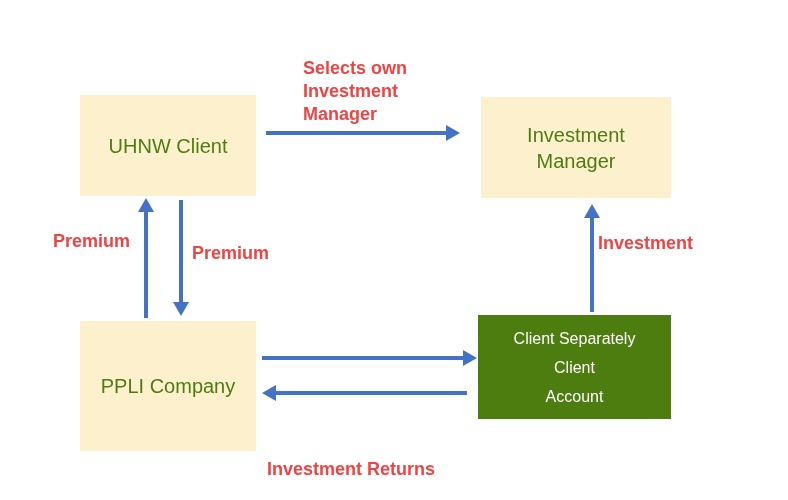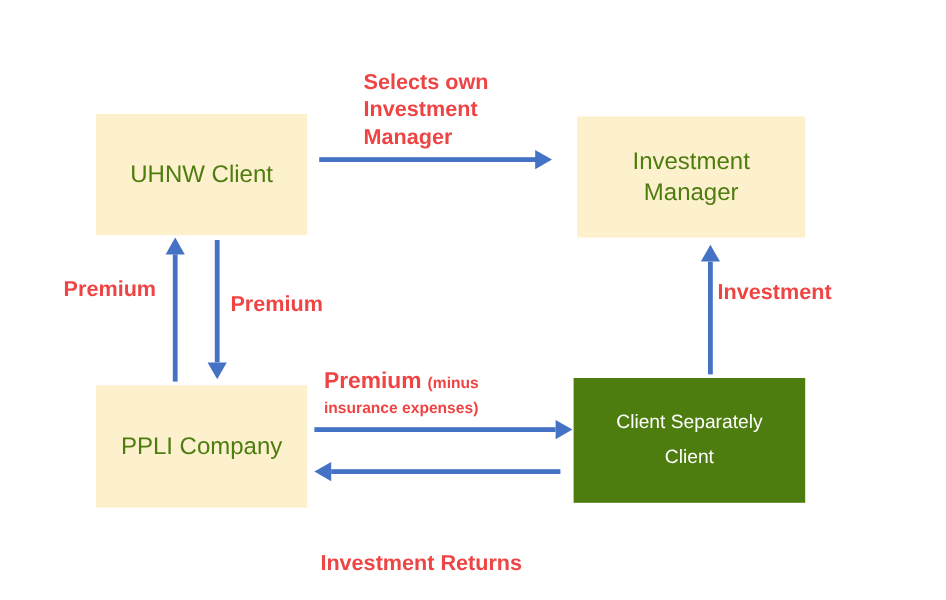--- a/index.html
+++ b/index.html
@@ -58,27 +58,28 @@
 
   <div class="node" style="left:80px; top:95px; width:176px; height:101px;">
     <div>UHNW Client</div>
   </div>
 
   <div class="node" style="left:481px; top:97px; width:190px; height:101px;">
     <div>Investment</div>
     <div>Manager</div>
   </div>
 
-  <div class="node" style="left:80px; top:321px; width:176px; height:102px;">
+  <div class="node" style="left:80px; top:321px; width:176px; height:130px;">
     <div>PPLI Company</div>
   </div>
 
   <div class="node dark" style="left:478px; top:315px; width:193px; height:104px;">
     <div>Client Separately</div>
     <div>Client</div>
+    <div>Account</div>
   </div>
 
   <div class="aline" style="left:266px; top:131px; width:181px; height:4px;"></div>
   <div class="ahead right" style="left:446px; top:125px;"></div>
   <div class="flow-label" style="left:303px; top:57px;">
     <div>Selects own</div>
     <div>Investment</div>
     <div>Manager</div>
   </div>
 
@@ -87,24 +88,20 @@
   <div class="flow-label tight" style="left:53px; top:228px;">
     <div>Premium</div>
   </div>
 
   <div class="aline" style="left:179px; top:200px; width:4px; height:102px;"></div>
   <div class="ahead down" style="left:173px; top:302px;"></div>
   <div class="flow-label" style="left:192px; top:242px;">Premium</div>
 
   <div class="aline" style="left:262px; top:356px; width:201px; height:4px;"></div>
   <div class="ahead right" style="left:463px; top:350px;"></div>
-  <div class="flow-label" style="left:270px; top:305px; line-height:24px;">
-    <div><span class="pnl-big">Premium</span> <span class="pnl-small">(minus</span></div>
-    <div class="pnl-small" style="line-height:17px;">insurance expenses)</div>
-  </div>
 
   <div class="ahead left" style="left:262px; top:385px;"></div>
   <div class="aline" style="left:276px; top:391px; width:191px; height:4px;"></div>
   <div class="flow-label" style="left:267px; top:422px;margin-top:36px;">Investment Returns</div>
 
   <div class="ahead up" style="left:584px; top:204px;"></div>
   <div class="aline" style="left:590px; top:218px; width:4px; height:94px;"></div>
   <div class="flow-label tight" style="left:598px; top:230px;">
     <div>Investment</div>
   </div>

